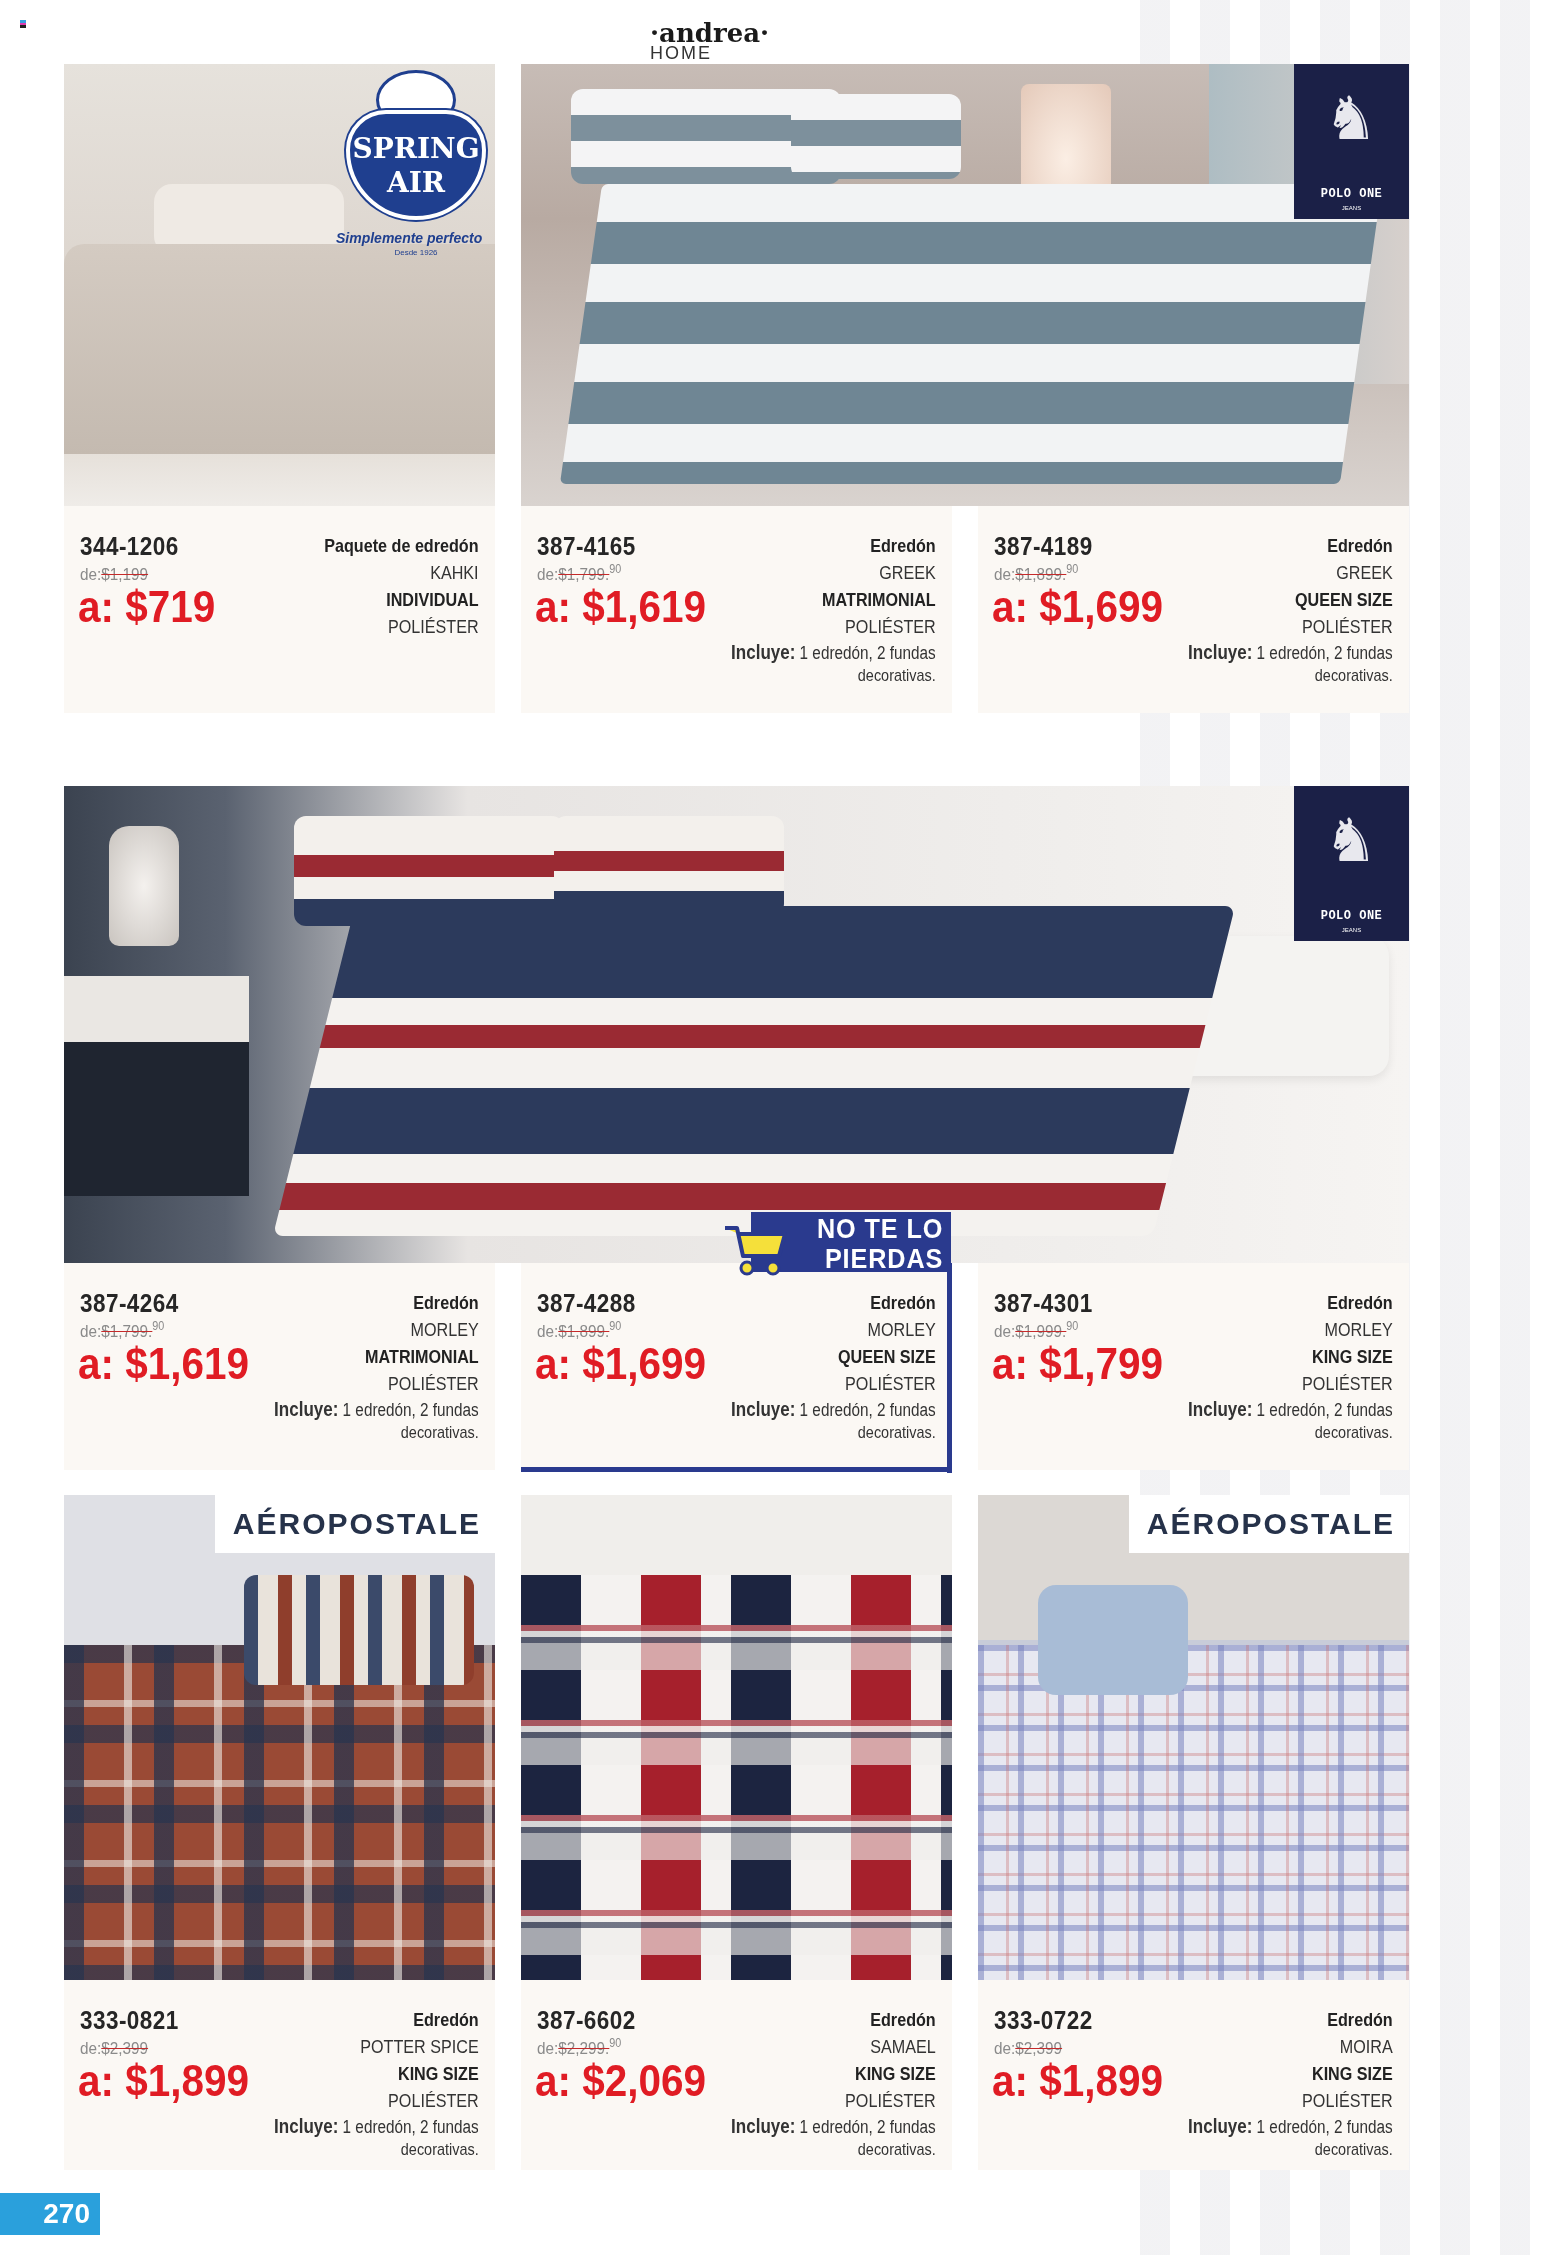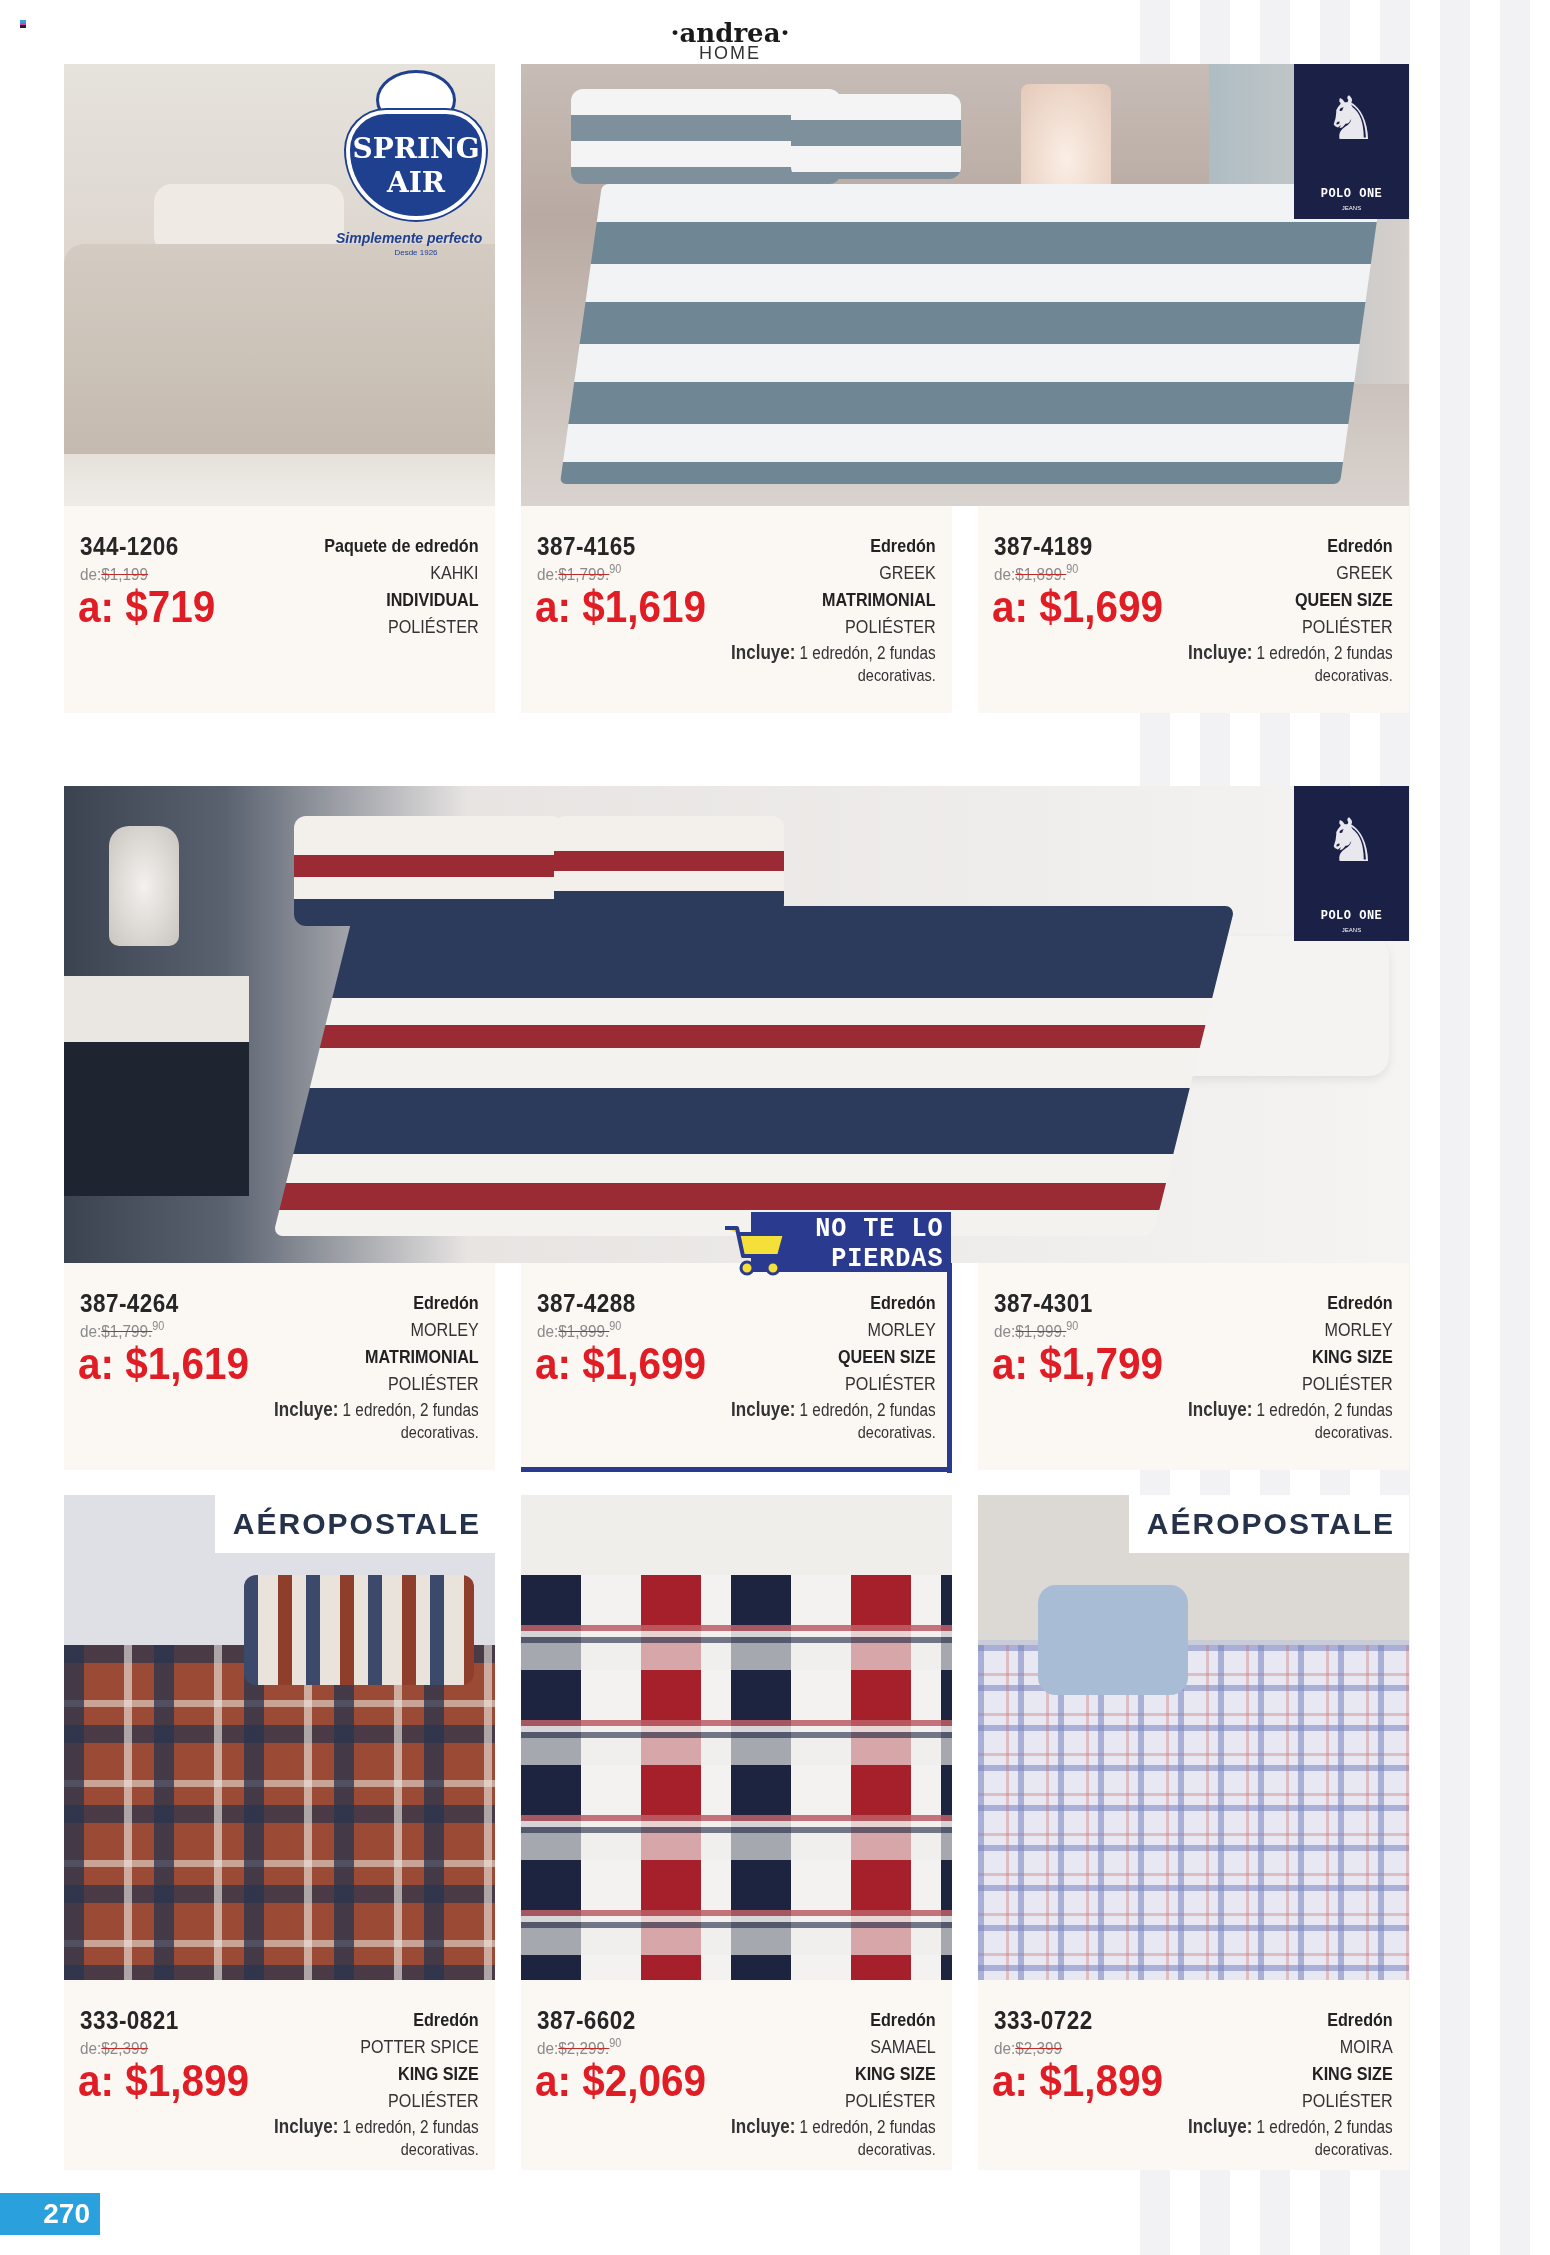--- a/index.html
+++ b/index.html
@@ -4,21 +4,21 @@
 <style>
   * { box-sizing: border-box; margin: 0; padding: 0; }
   html, body { width: 1550px; height: 2255px; background: #ffffff; overflow: hidden; }
   body { position: relative; font-family: "Liberation Sans", sans-serif; color: #2a2a2a; }
 
   .stripes { position: absolute; left: 1110px; top: 0; width: 440px; height: 2255px;
     background: repeating-linear-gradient(90deg, #ffffff 0px, #ffffff 30px, #f1f1f3 30px, #f1f1f3 60px); opacity: .9; }
   .crop-mark { position: absolute; left: 20px; top: 20px; width: 6px; height: 8px;
     background: linear-gradient(#3aa0e0 0 33%, #e03ab0 33% 66%, #222 66%); }
 
-  .brand-logo { position: absolute; left: 650px; top: 20px; width: 160px; text-align: center; }
+  .brand-logo { position: absolute; left: 650px; top: 20px; width: 160px; }
   .brand-logo .name { font-family: "DejaVu Serif", serif; font-weight: bold; font-size: 26px; letter-spacing: 0px; color: #1a1a1a; line-height: 26px; }
   .brand-logo .sub { font-family: "Liberation Sans", sans-serif; font-size: 18px; letter-spacing: 2px; color: #333; line-height: 14px; }
 
   .img { position: absolute; overflow: hidden; }
   .info { position: absolute; background: #fbf8f4; }
 
   .sku { position: absolute; left: 16px; top: 26px; font-family: "Liberation Sans", sans-serif; font-weight: bold;
     font-size: 25px; color: #262626; letter-spacing: 0.5px; transform: scaleX(0.9); transform-origin: left; }
   .was { position: absolute; left: 16px; top: 56px; font-size: 17px; color: #8a8a8a; transform: scaleX(0.9); transform-origin: left; }
   .was .amt { text-decoration: line-through; text-decoration-color: #c52a2a; }
@@ -95,21 +95,21 @@
   .spring-logo .w1 { top: 62px; font-size: 28px; }
   .spring-logo .w2 { top: 96px; font-size: 28px; }
   .spring-logo .tag { position: absolute; left: 0; top: 160px; width: 160px; color: #1f3f8f; font-style: italic; font-weight: bold; font-size: 14px; }
   .spring-logo .since { position: absolute; left: 0; top: 178px; width: 160px; text-align: center; color: #1f3f8f; font-size: 8px; }
 
   .polo-logo { position: absolute; width: 115px; height: 155px; background: #1b2047; color: #fff; }
   .polo-logo .horse { position: absolute; left: 30px; top: 20px; font-size: 60px; line-height: 70px; color: #e8e8ee; }
   .polo-logo .pname { position: absolute; left: 0; bottom: 18px; width: 100%; text-align: center; font-size: 12px; font-weight: bold; letter-spacing: .5px; font-family: Liberation Mono, monospace; }
   .polo-logo .psub { position: absolute; left: 0; bottom: 8px; width: 100%; text-align: center; font-size: 6px; }
 
-  .ntlp { position: absolute; left: 751px; top: 1212px; width: 200px; height: 60px; background: #2a3a8e; font-family: Liberation Mono, monospace; }
+  .ntlp { position: absolute; left: 751px; top: 1212px; width: 200px; height: 60px; background: #2a3a8e; }
   .ntlp-border { position: absolute; left: 947px; top: 1263px; width: 5px; height: 210px; background: #2a3a8e; }
   .ntlp-border-b { position: absolute; left: 521px; top: 1467px; width: 431px; height: 5px; background: #2a3a8e; }
   .ntlp .txt { position: absolute; right: 8px; top: 2px; text-align: right; color: #fff; font-weight: bold; font-size: 28px; line-height: 30px; letter-spacing: 1px; transform: scaleX(0.9); transform-origin: right; }
   .cart { position: absolute; left: -30px; top: 8px; width: 70px; height: 60px; }
 
   .page-num { position: absolute; left: 0; top: 2193px; width: 100px; height: 42px; background: #2aa0dc; color: #fff;
     font-weight: bold; font-size: 28px; text-align: right; padding-right: 10px; line-height: 42px; }
 </style>
 </head>
 <body>

